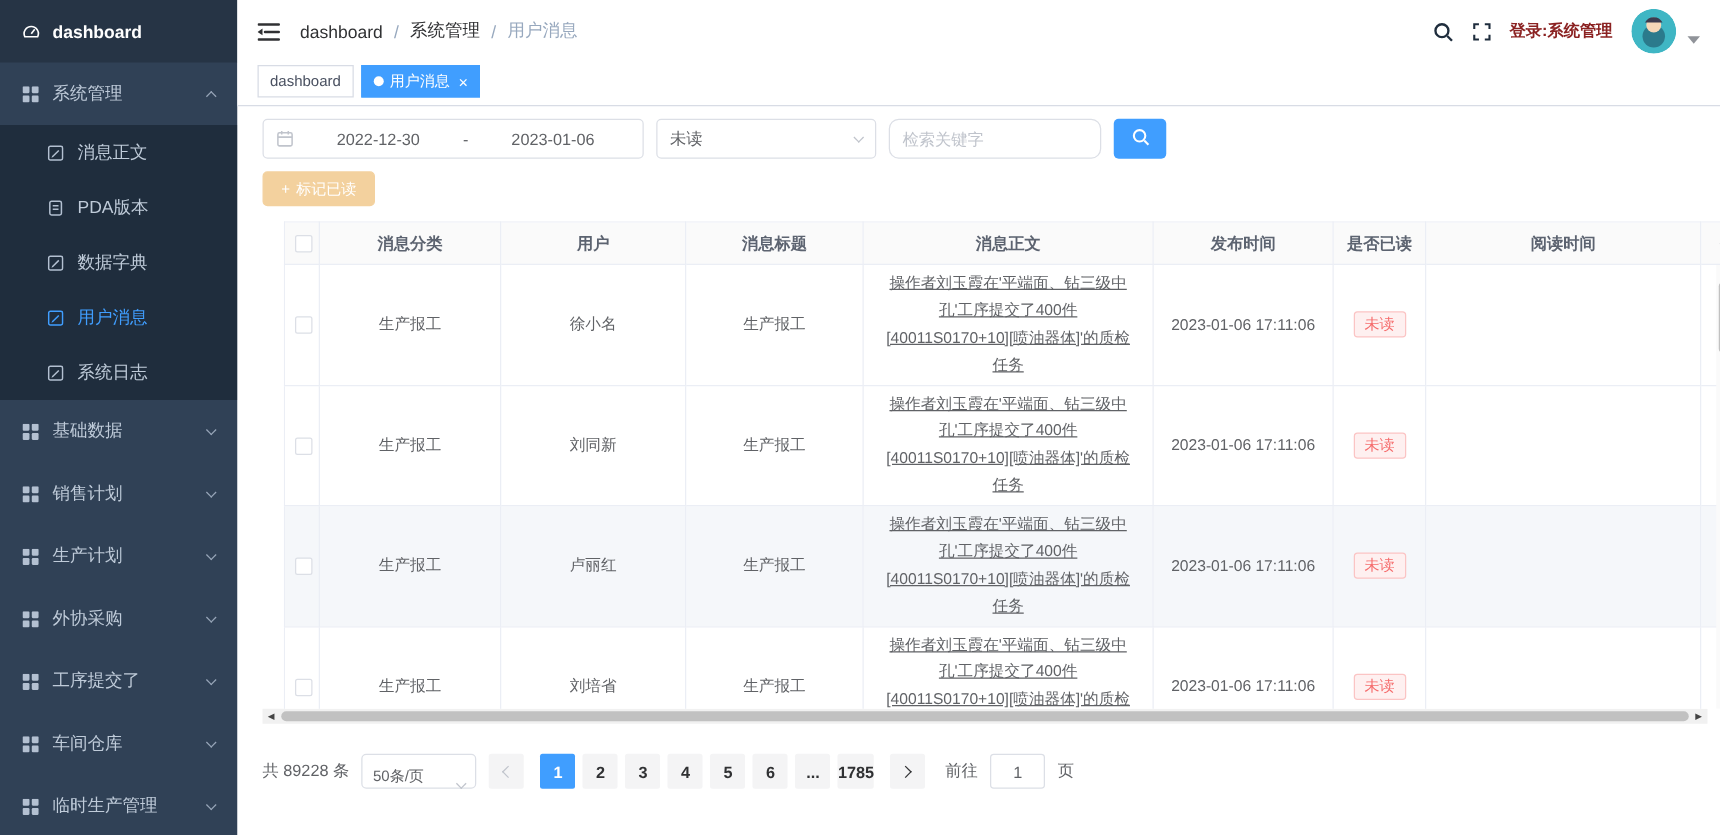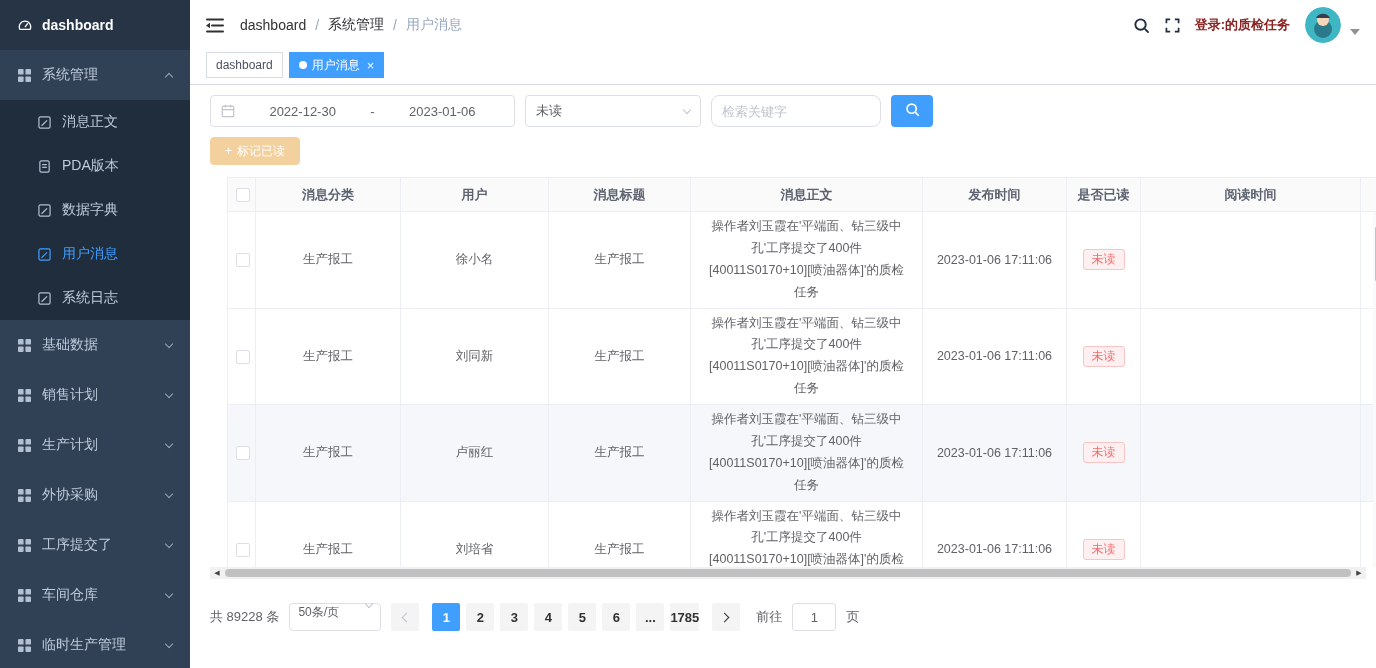--- a/index.html
+++ b/index.html
@@ -56,35 +56,35 @@
 
   .mark-read-btn { margin-top:10px; height:28px; padding:0 14px; background:#f3d19e; border:1px solid #f3d19e; border-radius:4px; color:#fff; font-size:12px; display:inline-flex; align-items:center; gap:5px; cursor:not-allowed; }
 
   
   .table-wrap { position:relative; margin-top:12px; width:1156px; height:390px; overflow:hidden;margin-left:17px; }
   table { border-collapse:collapse; table-layout:fixed; width:1190px; font-size:12.5px; color:#606266; }
   th,td { border:1px solid #ebeef5; text-align:center; padding:4px 8px; overflow:hidden; }
   thead th { background:#fafafa; color:#5c6370; font-weight:bold; height:34px; font-size:13px; }
   tbody td { height:73px; background:#fff; }
   tr.hl td { background:#f5f7fa; }
-  td.msg { line-height:1.75; padding:4px 12px; }
+  td.msg { line-height:1.75; padding:4px 12px;text-decoration:underline; }
   .checkbox { display:inline-block; width:14px; height:14px; border:1px solid #dcdfe6; border-radius:2px; background:#fff; vertical-align:middle; cursor:pointer; }
   .badge-unread { display:inline-block; background:#fef0f0; border:1px solid #fbc4c4; color:#f56c6c; font-size:12px; padding:1px 8px; border-radius:3px; }
 
   .vscroll { position:absolute; top:35px; right:0; bottom:0; width:10px; background:#fafafa; display:flex; flex-direction:column; align-items:center; cursor:pointer; }
   .v-arrow { font-size:7px; color:#444; line-height:12px; }
   .v-thumb { width:6px; height:56px; background:#c1c1c1; border-radius:3px; margin-top:2px; }
 
   .hscroll { width:1156px; height:12px; background:#f1f1f1; display:flex; align-items:center; cursor:pointer; }
   .harrow { width:14px; text-align:center; font-size:7px; color:#444; }
   .hthumb { flex:1; height:8px; background:#c1c1c1; border-radius:4px; margin:0 1px; }
 
   
   .pagination { display:flex; align-items:center; margin-top:24px; font-size:13px; color:#606266; gap:10px; }
-  .pg-size-select { width:92px; height:28px; border:1px solid #dcdfe6; border-radius:4px; display:flex; align-items:flex-start; padding:0 8px; font-size:12px; color:#606266; background:#fff; cursor:pointer; }
+  .pg-size-select { width:92px; height:28px; border:1px solid #dcdfe6; border-radius:4px; display:flex; align-items:flex-end; padding:0 8px; font-size:12px; color:#606266; background:#fff; cursor:pointer; }
   .pg-nav { width:28px; height:28px; background:#f4f4f5; border:none; border-radius:2px; display:inline-flex; align-items:center; justify-content:center; cursor:pointer; }
   .pg-nav.prev { color:#c0c4cc; }
   .pg-nav.next { color:#303133; }
   .chev-left { width:7px; height:7px; border-left:1.6px solid currentColor; border-bottom:1.6px solid currentColor; transform:rotate(45deg); display:inline-block; margin-left:3px; }
   .chev-right { width:7px; height:7px; border-right:1.6px solid currentColor; border-top:1.6px solid currentColor; transform:rotate(45deg); display:inline-block; margin-right:3px; }
   .pg-pages { display:flex; }
   .pg-btn { min-width:28px; height:28px; background:#f4f4f5; border:none; border-radius:2px; color:#303133; font-size:13px; font-weight:600; margin:0 3px; cursor:pointer; font-family:inherit; }
   .pg-btn.active { background:#409EFF; color:#fff; }
   .pg-goto { margin-left:6px; }
   .pg-input { width:44px; height:28px; border:1px solid #dcdfe6; border-radius:3px; text-align:center; font-size:13px; color:#606266; outline:none; }
@@ -272,21 +272,21 @@
         <svg width="17" height="17" viewBox="0 0 18 18" fill="none" stroke="#1f2d3d" stroke-width="2">
             <circle cx="8" cy="8" r="5.5"></circle>
             <path d="M12.5 12.5 16.5 16.5"></path>
           </svg>
       </span>
       <span class="icon-btn">
         <svg width="15" height="15" viewBox="0 0 16 16" fill="none" stroke="#1f2d3d" stroke-width="1.8">
             <path d="M5.5 1.5h-4v4M10.5 1.5h4v4M5.5 14.5h-4v-4M10.5 14.5h4v-4"></path>
           </svg>
       </span>
-      <span class="login-label">登录:的质检任务</span>
+      <span class="login-label">登录:系统管理</span>
       <span class="avatar">
         <svg width="36" height="36" viewBox="0 0 36 36">
             <circle cx="18" cy="18" r="18" fill="#3fb6c4"></circle>
             <circle cx="18" cy="22" r="9" fill="#2b7a8c"></circle>
             <circle cx="18" cy="13" r="6" fill="#f5d7b8"></circle>
             <path d="M11 11a8 8 0 0 1 14 0z" fill="#3c3c50"></path>
           </svg>
       </span>
       <span class="caret-down"></span>
     </div>

